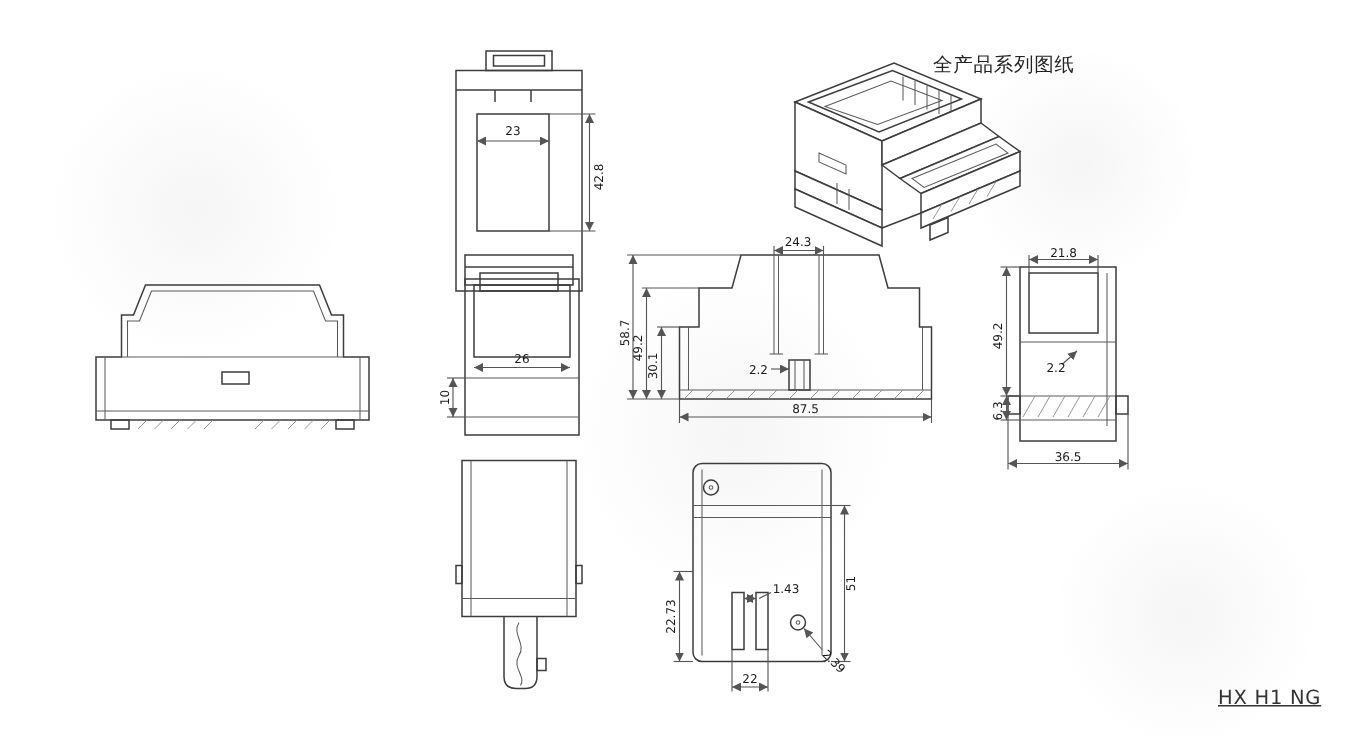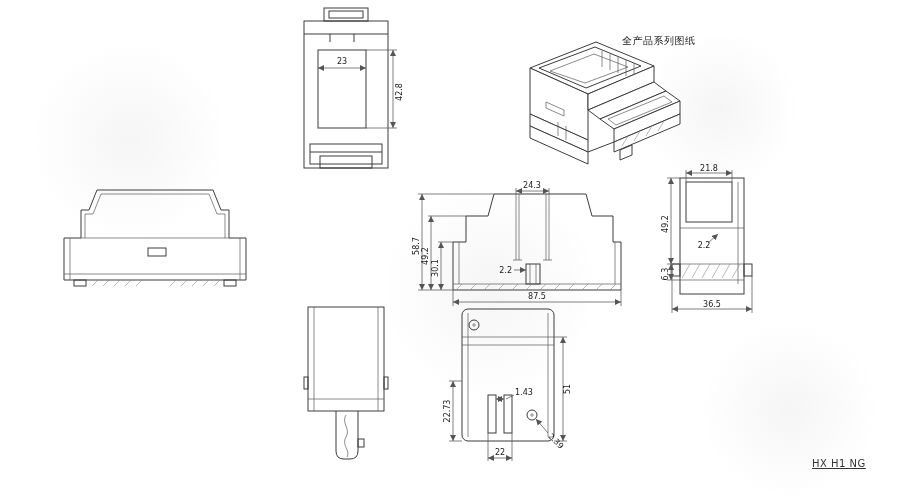--- a/index.html
+++ b/index.html
@@ -6,21 +6,21 @@
   #canvas{position:relative;width:900px;height:500px;background:#ffffff;overflow:hidden;
           font-family:"DejaVu Sans",sans-serif;}
   .view{position:absolute;}
   svg{display:block;overflow:visible;}
   .ln{stroke:#3c3c3c;stroke-width:1;fill:none;}
   .fw{stroke:#3c3c3c;stroke-width:1;fill:#ffffff;}
   .thin{stroke:#5a5a5a;stroke-width:.7;fill:none;}
   .dim{stroke:#555;stroke-width:.75;fill:none;}
   .hatch{stroke:#8a8a8a;stroke-width:.6;fill:none;}
   text{font-family:"DejaVu Sans",sans-serif;font-size:8px;fill:#1a1a1a;stroke:none;}
-  .note{position:absolute;font-size:10px;color:#222;letter-spacing:.5px;}
+  .note{position:absolute;font-size:13px;color:#222;letter-spacing:.5px;}
   .wm{position:absolute;border-radius:50%;background:radial-gradient(circle,rgba(90,90,90,.06),rgba(90,90,90,0) 70%);}
 </style>
 </head>
 <body>
 
 <div id="canvas">
 
   <svg width="0" height="0" style="position:absolute" aria-hidden="true">
     <defs>
       <marker id="ae" markerWidth="7" markerHeight="7" refX="6" refY="3" orient="auto" markerUnits="userSpaceOnUse">
@@ -30,21 +30,21 @@
         <path d="M6,0 L0,3 L6,6 Z" fill="#555"></path>
       </marker>
     </defs>
   </svg>
 
   <div class="wm" style="left:30px;top:40px;width:200px;height:200px;"></div>
   <div class="wm" style="left:380px;top:180px;width:220px;height:220px;"></div>
   <div class="wm" style="left:700px;top:320px;width:180px;height:180px;"></div>
   <div class="wm" style="left:640px;top:30px;width:160px;height:160px;"></div>
 
-  <div class="view" style="left:296px;top:6px;">
+  <div class="view" style="left:296px;top:32px;">
     <svg width="115" height="168" viewBox="0 0 115 168">
       <g class="ln">
         <rect x="28" y="2" width="44" height="13"></rect>
         <rect x="33" y="5" width="34" height="7"></rect>
         <rect x="8" y="15" width="84" height="147"></rect>
         <line x1="8" y1="28" x2="92" y2="28"></line>
         <line x1="34" y1="28" x2="34" y2="36"></line>
         <line x1="58" y1="28" x2="58" y2="36"></line>
         <rect x="22" y="44" width="48" height="78"></rect>
         <rect x="14" y="138" width="72" height="20"></rect>
@@ -124,22 +124,40 @@
         <line x1="78" y1="106" x2="84" y2="100"></line>
         <line x1="112" y1="106" x2="118" y2="100"></line>
         <line x1="123" y1="106" x2="129" y2="100"></line>
         <line x1="134" y1="106" x2="140" y2="100"></line>
         <line x1="145" y1="106" x2="151" y2="100"></line>
         <line x1="156" y1="106" x2="162" y2="100"></line>
       </g>
     </svg>
   </div>
 
-
-  <div class="view" style="left:408px;top:180px;">
+  <div class="view" style="left:292px;top:182px;">
+    <svg width="110" height="118" viewBox="0 0 110 118">
+      <g class="ln">
+        <rect x="18" y="4" width="76" height="104"></rect>
+        <rect x="24" y="8" width="64" height="48"></rect>
+        <line class="thin" x1="18" y1="70" x2="94" y2="70"></line>
+        <line class="thin" x1="18" y1="96" x2="94" y2="96"></line>
+      </g>
+      <g>
+        <line class="dim" x1="24" y1="63" x2="88" y2="63" marker-start="url(#as)" marker-end="url(#ae)"></line>
+        <text x="56" y="60" text-anchor="middle">26</text>
+        <line class="dim" x1="18" y1="70" x2="6" y2="70"></line>
+        <line class="dim" x1="18" y1="96" x2="6" y2="96"></line>
+        <line class="dim" x1="10" y1="70" x2="10" y2="96" marker-start="url(#as)" marker-end="url(#ae)"></line>
+        <text x="7" y="83" text-anchor="middle" transform="rotate(-90 7 83)">10</text>
+      </g>
+    </svg>
+  </div>
+
+  <div class="view" style="left:408px;top:156px;">
     <svg width="232" height="135" viewBox="0 0 232 135">
       <g class="ln">
         <path d="M45,110 L45,62 L58,62 L58,36 L80,36 L86,14 L178,14 L184,36 L205,36 L205,62 L213,62 L213,110 Z"></path>
         <line class="thin" x1="45" y1="104" x2="213" y2="104"></line>
         <line class="thin" x1="51" y1="62" x2="51" y2="104"></line>
         <line class="thin" x1="207" y1="62" x2="207" y2="104"></line>
         <line class="thin" x1="108" y1="14" x2="108" y2="80"></line>
         <line class="thin" x1="111" y1="14" x2="111" y2="80"></line>
         <line class="thin" x1="105" y1="80" x2="114" y2="80"></line>
         <line class="thin" x1="138" y1="14" x2="138" y2="80"></line>

